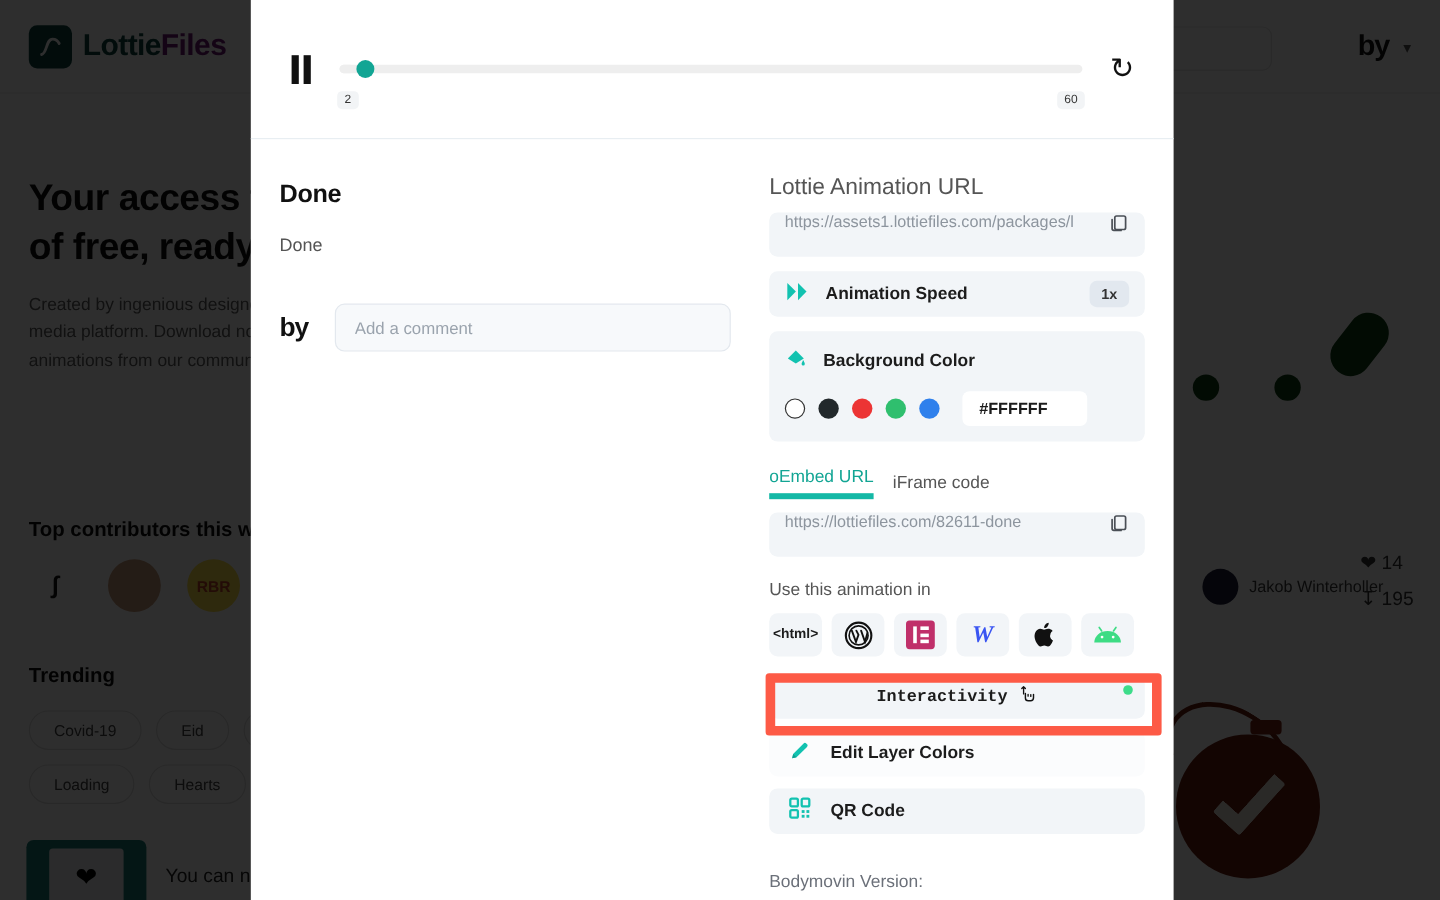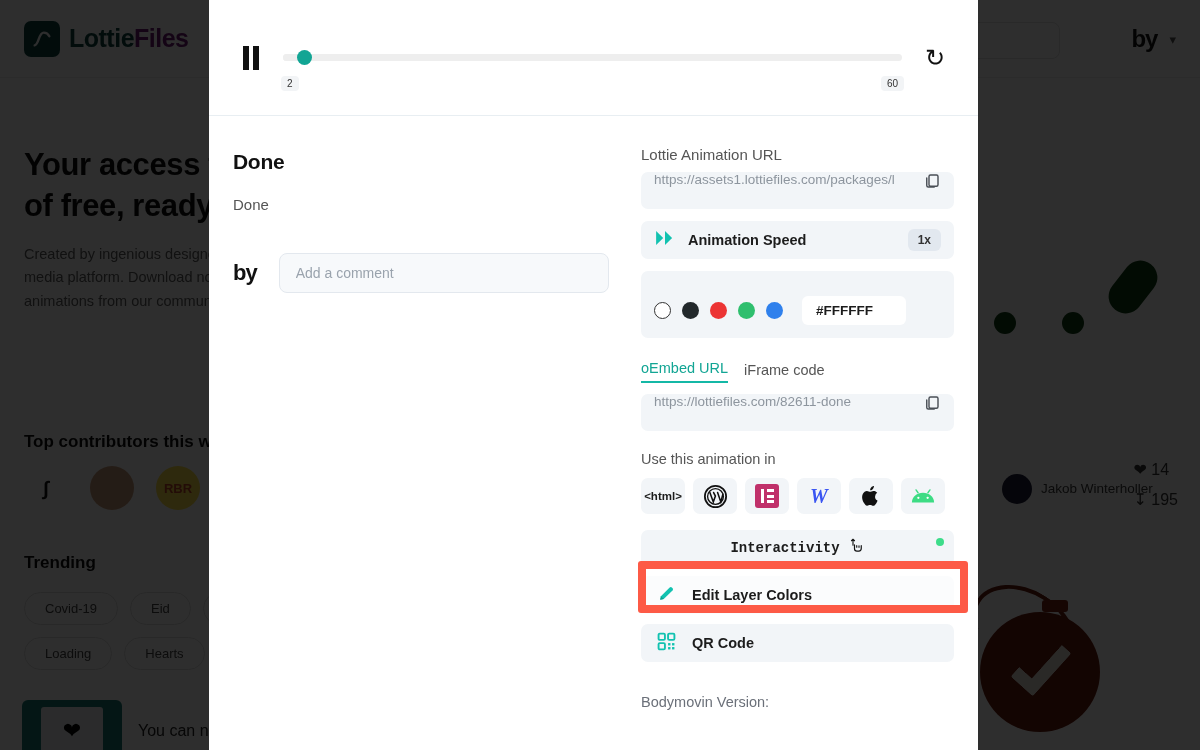--- a/index.html
+++ b/index.html
@@ -134,21 +134,21 @@
   .comment-row { margin-top:40px; display:flex; align-items:center; gap:22px; }
   .comment-av { font-size:22px; font-weight:700; color:#111; letter-spacing:-1px; }
   .comment-input {
     flex:1; height:40px; border:1px solid #e3e8ee; border-radius:8px;
     background:#f7f9fb; padding:0 16px; font-size:14px; color:#9aa3ad;
     font-family:"Liberation Sans", sans-serif; outline:none;
   }
   .comment-input::placeholder { color:#9aa3ad; }
 
   
-  .field-label { font-size:15px; color:#555; margin-bottom:9px; }
+  .field-label { font-size:19px; color:#555; margin-bottom:9px; }
   .url-box {
     height:37px; background:#f2f5f8; border-radius:7px;
     display:flex; align-items:flex-start; padding:0 13px; gap:8px;
   }
   .url-text {
     flex:1; font-size:13.5px; color:#8d959e; overflow:hidden;
     white-space:nowrap; text-overflow:clip;
   }
   .copy-icon { flex:none; cursor:pointer; }
 
@@ -170,21 +170,21 @@
   .swatch { width:17px; height:17px; border-radius:50%; cursor:pointer; }
   .swatch.white { background:#fff; border:1.5px solid #333; }
   .hex-field {
     margin-left:8px; background:#fff; border-radius:6px; height:29px;
     display:flex; align-items:center; padding:0 14px;
     font-size:13.5px; font-weight:700; color:#1c1c1c; min-width:104px;
   }
 
   .tabs { margin-top:22px; display:flex; gap:16px; align-items:flex-end; }
   .tab { font-size:14.5px; color:#555; padding-bottom:5px; cursor:pointer; }
-  .tab.active { color:#12a594; border-bottom:2px solid #14b8a6; }
+  .tab.active { color:#12a594; border-bottom:5px solid #14b8a6; }
 
   .use-label { margin-top:20px; font-size:14.5px; color:#555; }
   .platforms { margin-top:11px; display:flex; gap:8px; }
   .plat {
     width:44px; height:36px; background:#f2f5f8; border-radius:7px;
     display:flex; align-items:center; justify-content:center; cursor:pointer;
   }
   .plat-html { font-size:11.5px; font-weight:700; color:#1c1c1c; }
 
   .interact-bar {
@@ -343,20 +343,29 @@
             <svg width="22" height="16" viewBox="0 0 24 18" aria-hidden="true">
               <path d="M2 1l8 8-8 8z" fill="#12c2b0"></path>
               <path d="M12 1l8 8-8 8z" fill="#12c2b0"></path>
             </svg>
           </span>
           <span class="opt-label">Animation Speed</span>
           <span class="speed-pill">1x</span>
         </div>
 
         <div class="bgcolor-card">
+          <div class="bgcolor-head">
+            <span>
+              <svg width="20" height="20" viewBox="0 0 24 24" aria-hidden="true">
+                <path d="M3 13L11 5l8 8-8 5z" fill="#12c2b0"></path>
+                <path d="M19 15c0 1.4 1 2.2 1 3.4a1.6 1.6 0 1 1-3.2 0c0-1.2 1-2 1.2-3.4z" fill="#12c2b0"></path>
+              </svg>
+            </span>
+            <span class="opt-label">Background Color</span>
+          </div>
           <div class="swatch-row">
             <span class="swatch white"></span>
             <span class="swatch" style="background:#22282B"></span>
             <span class="swatch" style="background:#EC3434"></span>
             <span class="swatch" style="background:#2FBF6E"></span>
             <span class="swatch" style="background:#2F80EC"></span>
             <span class="hex-field">#FFFFFF</span>
           </div>
         </div>
 

